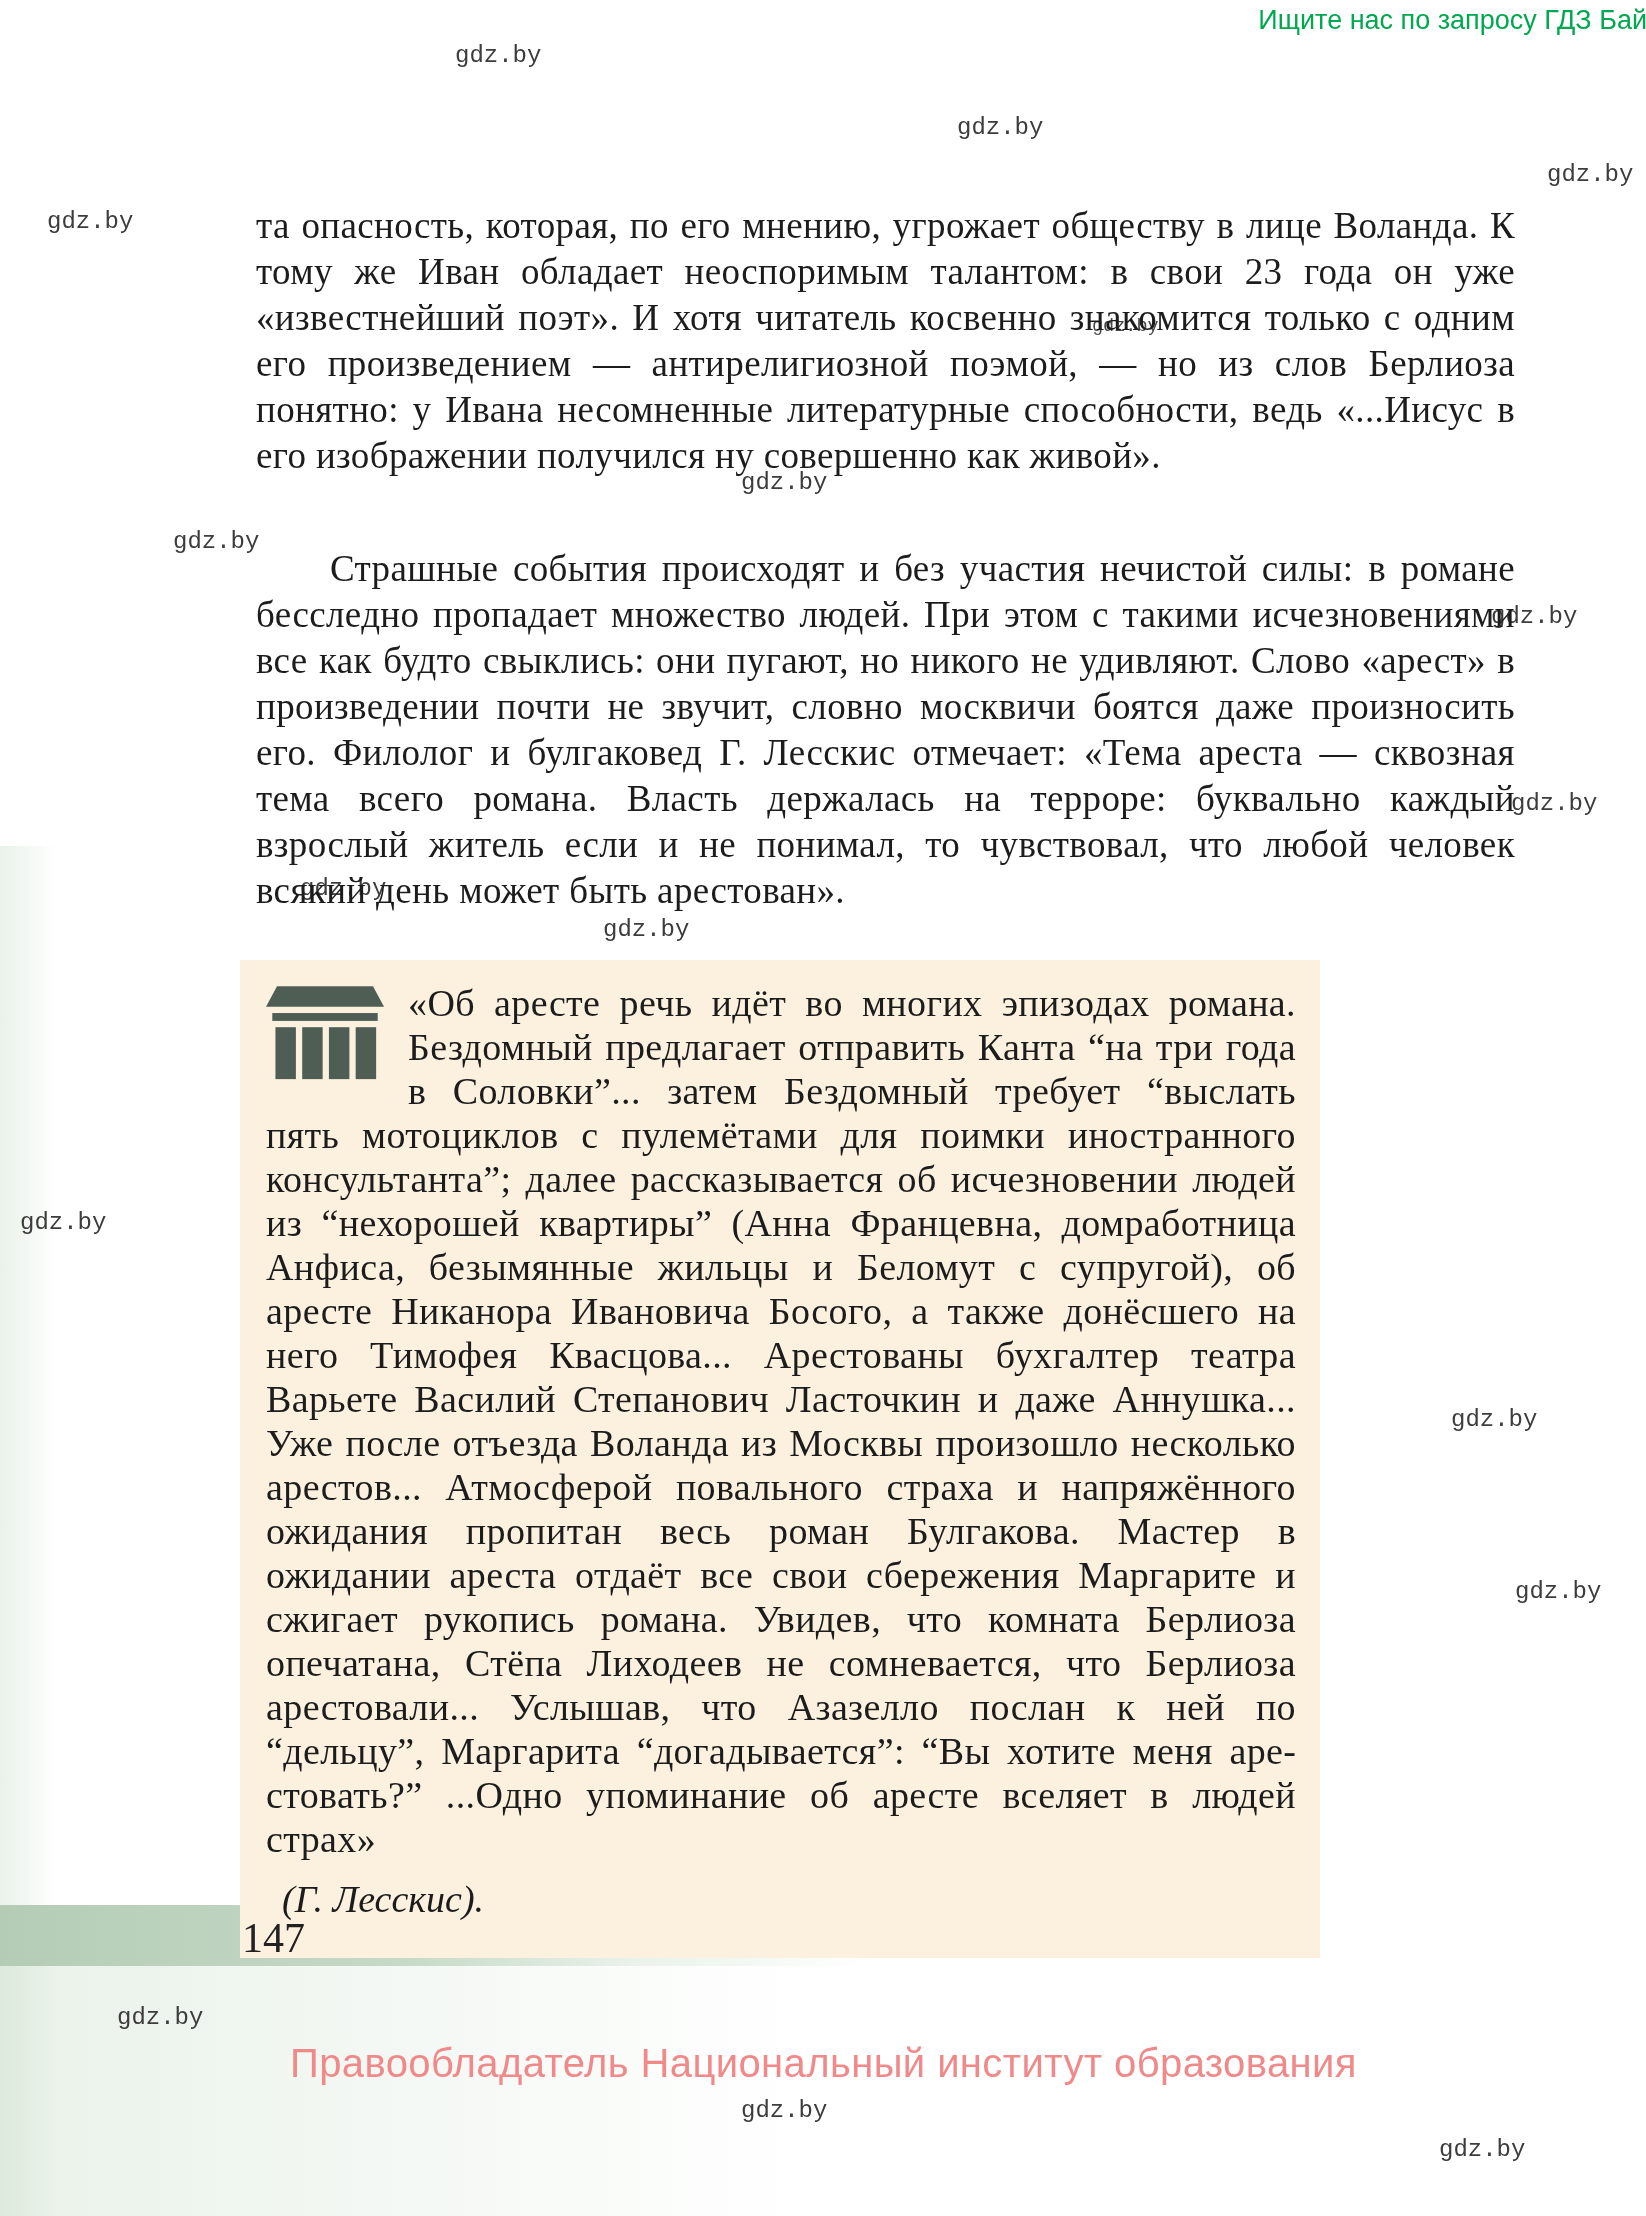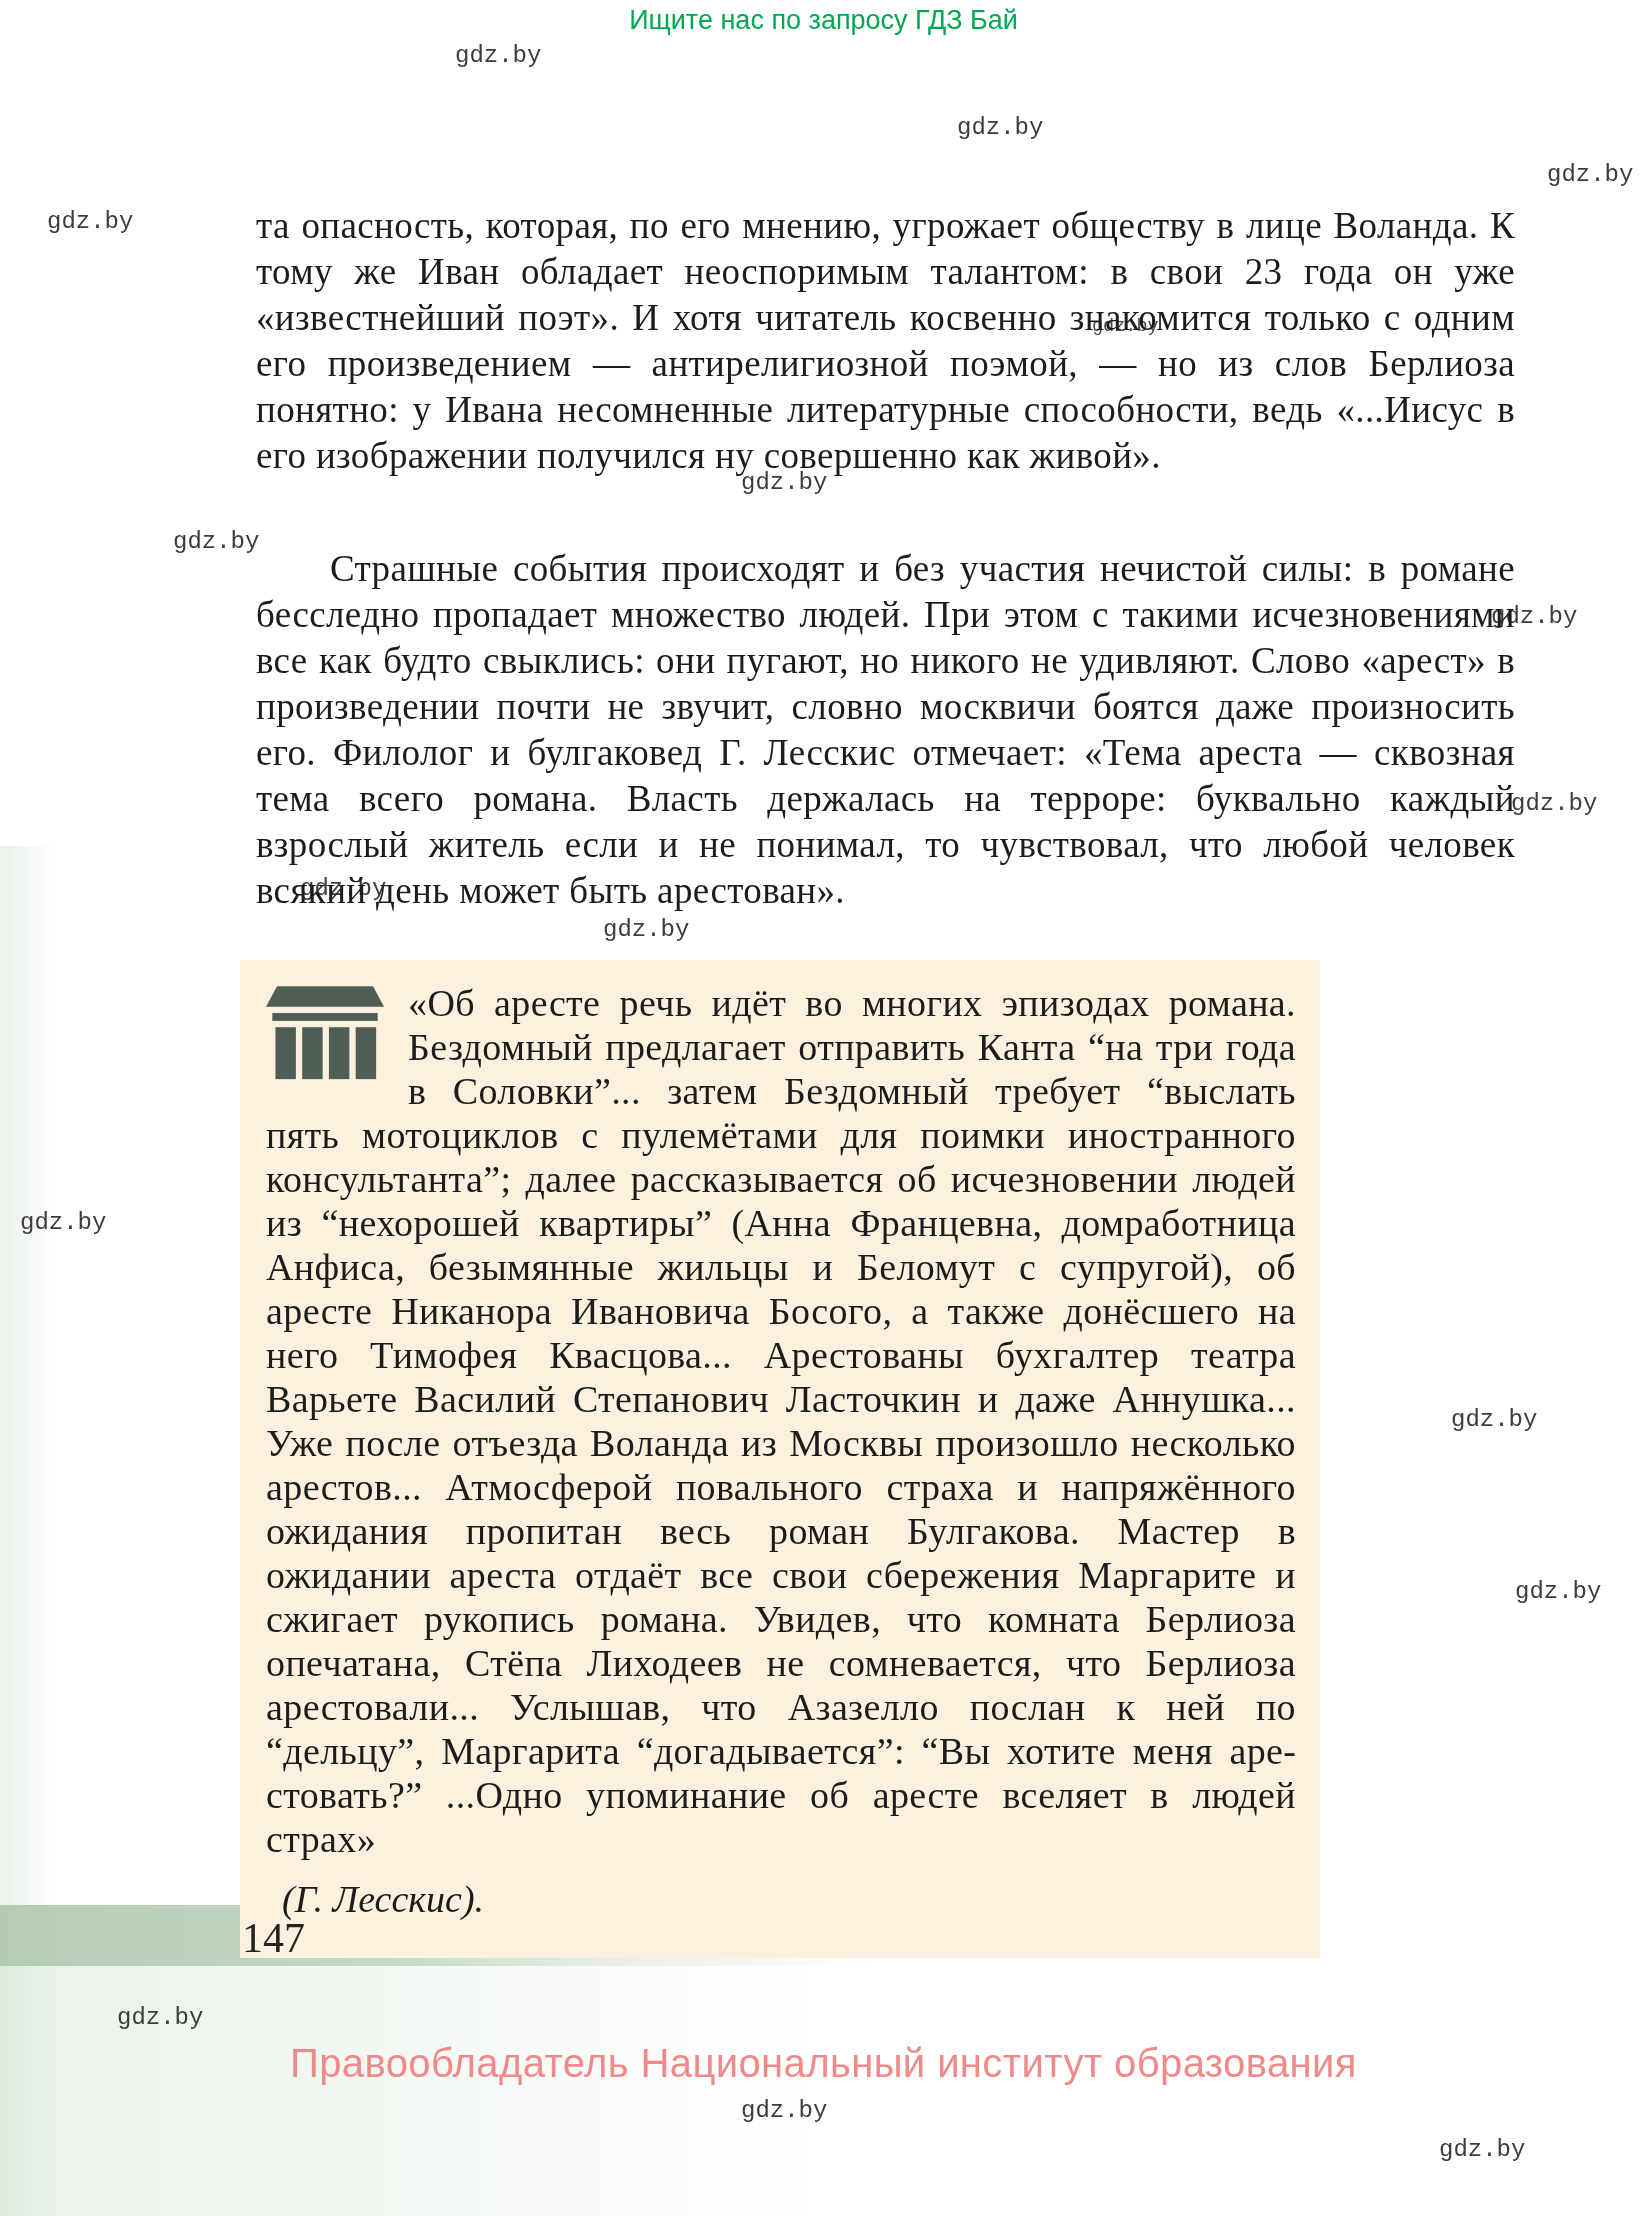--- a/index.html
+++ b/index.html
@@ -51,21 +51,21 @@
     margin:16px;font-size:38px;line-height:44px;font-style:italic;text-align:left;
   }
   
   .page-num{
     position:absolute;left:242px;top:1912px;
     font-size:42px;line-height:52px;color:#222;
   }
   
   .promo-top{
     position:absolute;left:0;top:4.8px;width:100%;
-    text-align:center;
+    text-align:right;
     font-family:"Liberation Sans","DejaVu Sans",sans-serif;
     font-size:27px;color:#00a94f;
   }
   .copyright-line{
     position:absolute;left:0;top:2041px;width:100%;
     text-align:center;
     font-family:"Liberation Sans","DejaVu Sans",sans-serif;
     font-size:40px;letter-spacing:0.4px;color:#f08a8a;
   }
   .footer-links{

